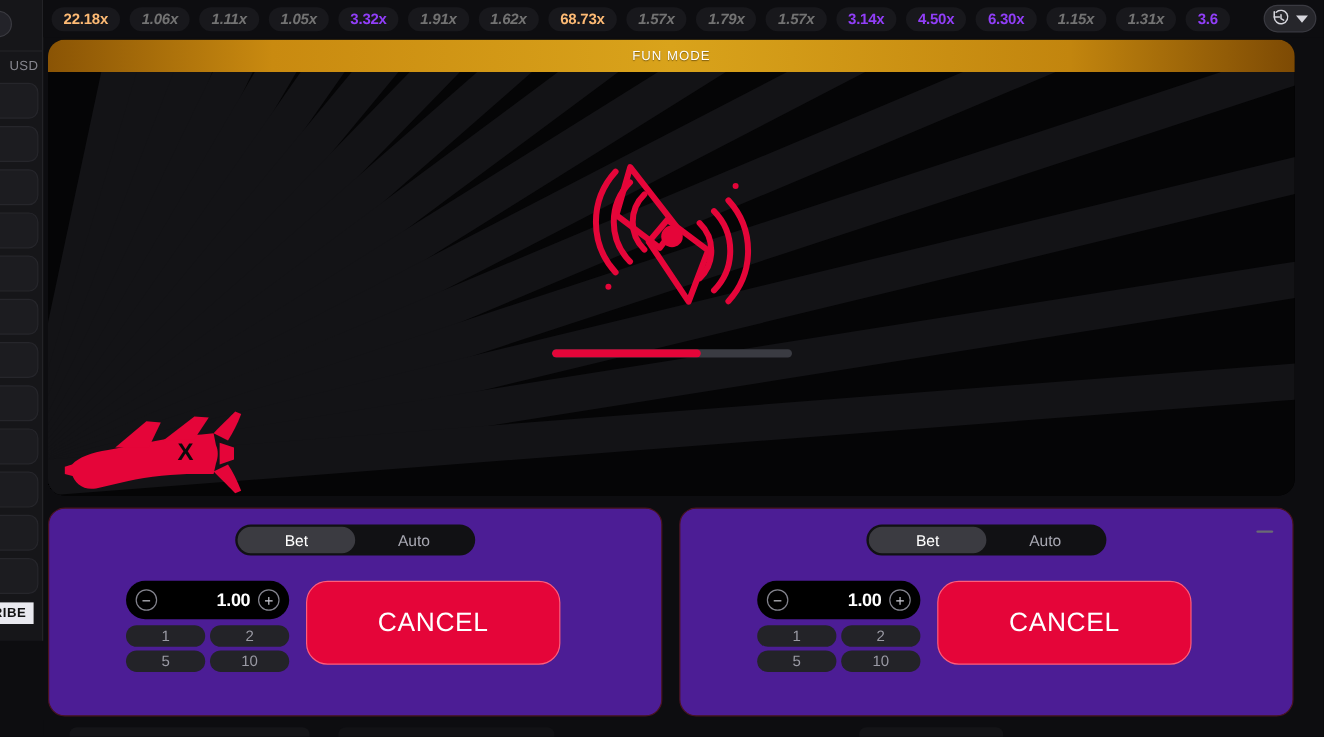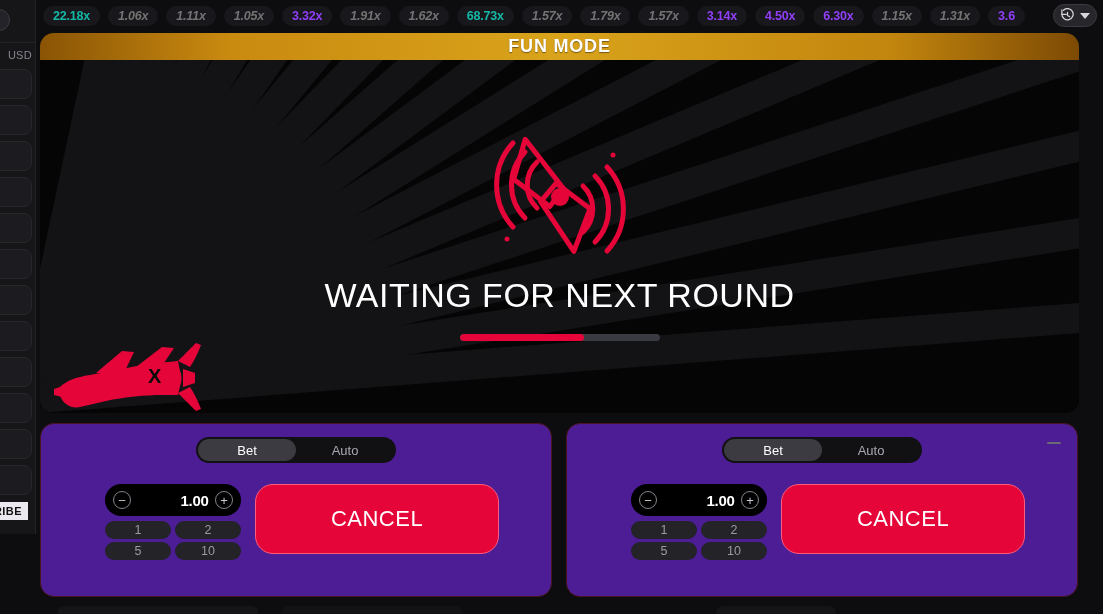--- a/index.html
+++ b/index.html
@@ -45,39 +45,39 @@
     background:#0d0d10; display:flex; align-items:center; gap:8px;
     padding-left:7px; overflow:hidden;
   }
   .mchip {
     flex:0 0 auto; height:20px; padding:0 10px; border-radius:10px;
     background:#18181c; font-size:12.5px; font-weight:bold;
     display:flex; align-items:center; letter-spacing:-.2px;
   }
   .mchip.low { color:#737373;font-style:italic; }
   .mchip.mid { color:#913ef8; }
-  .mchip.high { color:#14b8a6;text-align:right; }
+  .mchip.high { color:#fdba74;text-align:right; }
   .hist-btn {
     position:absolute; right:6px; top:4px;
     height:23px; padding:0 6px; border-radius:12px;
     background:#26262b; border:1px solid #3a3a41;
     display:flex; align-items:center; gap:5px; cursor:pointer;
   }
   .hist-btn svg { display:block; }
   .caret { width:0;height:0;border-left:5px solid transparent;border-right:5px solid transparent;border-top:6px solid #d6d6dd; }
 
   
   .gamewrap {
     position:absolute; left:40px; top:33px; width:1039px; height:380px;
     border-radius:14px; overflow:hidden; background:#000;
   }
   .funmode {
     height:27px; width:100%;
     background:linear-gradient(90deg,#8a5405 0%,#c98a10 18%,#d9a31b 50%,#c2850e 82%,#7d4a04 100%);
-    color:#fff; font-size:18px; font-weight:bold; letter-spacing:.8px;
+    color:#fff; font-size:11px; font-weight:normal; letter-spacing:.8px;
     display:flex; align-items:center; justify-content:center;
     text-shadow:0 1px 1px rgba(0,0,0,.45);
   }
   .canvas {
     position:relative; height:353px; width:100%;
     background:#050506; overflow:hidden;
   }
   .rays { position:absolute; inset:0; }
   .ray { position:absolute; left:0; bottom:0; width:1500px; height:30px;
          background:#131316; transform-origin:0 100%; }
@@ -134,21 +134,21 @@
     color:#c9c9d2; font-size:13px; line-height:1; cursor:pointer;
   }
   .stepval { color:#fff; font-size:15px; font-weight:bold; letter-spacing:-.3px;margin-left:43px; }
   .quick { display:flex; flex-wrap:wrap; gap:3px 4px; margin-top:5px; }
   .qbtn {
     width:66px; height:18px; border-radius:9px; background:#232328;
     color:#9a9aa4; font-size:12.5px;
     display:flex; align-items:center; justify-content:center; cursor:pointer;
   }
   .cancel {
-    width:244px; height:70px; border-radius:18px;
+    width:212px; height:70px; border-radius:18px;
     background:#e50539; border:1px solid #ff5c7a;
     color:#fff; font-size:22px; letter-spacing:.5px;
     display:flex; align-items:center; justify-content:center; cursor:pointer;
   }
 
   
   .bottomstrip {
     position:absolute; left:36px; bottom:0; right:0; height:14px;
     background:#0d0d10; overflow:hidden;
   }
@@ -249,21 +249,20 @@
             <path d="M52 40 a32 32 0 0 0 0 46"></path>
             <path d="M40 30 a47 47 0 0 0 0 66"></path>
             <path d="M28 21 a62 62 0 0 0 0 84"></path>
             <path d="M98 110 a32 32 0 0 0 0 -46"></path>
             <path d="M110 120 a47 47 0 0 0 0 -66"></path>
             <path d="M122 129 a62 62 0 0 0 0 -84"></path>
             <circle cx="22" cy="117" r="2.5" fill="#e50539" stroke="none"></circle>
             <circle cx="128" cy="33" r="2.5" fill="#e50539" stroke="none"></circle>
           </svg>
         </span>
-        <div class="waiting">WAITING FOR NEXT ROUND</div>
         <div class="progress">
           <div class="fill" id="progress-fill" style="width: 62%;"></div>
         </div>
       </div>
 
       <span class="plane">
         <svg viewBox="0 0 160 90" width="160" height="90" fill="#e50539">
           <path d="M10 56 C16 50 26 46 40 44 L72 38 C86 35 102 32 118 31 L128 30 L130 40
                    C132 44 132 50 130 55 L128 64 L112 64 C96 64 74 66 56 70 L30 76
                    C20 78 12 72 10 64 Z"></path>

